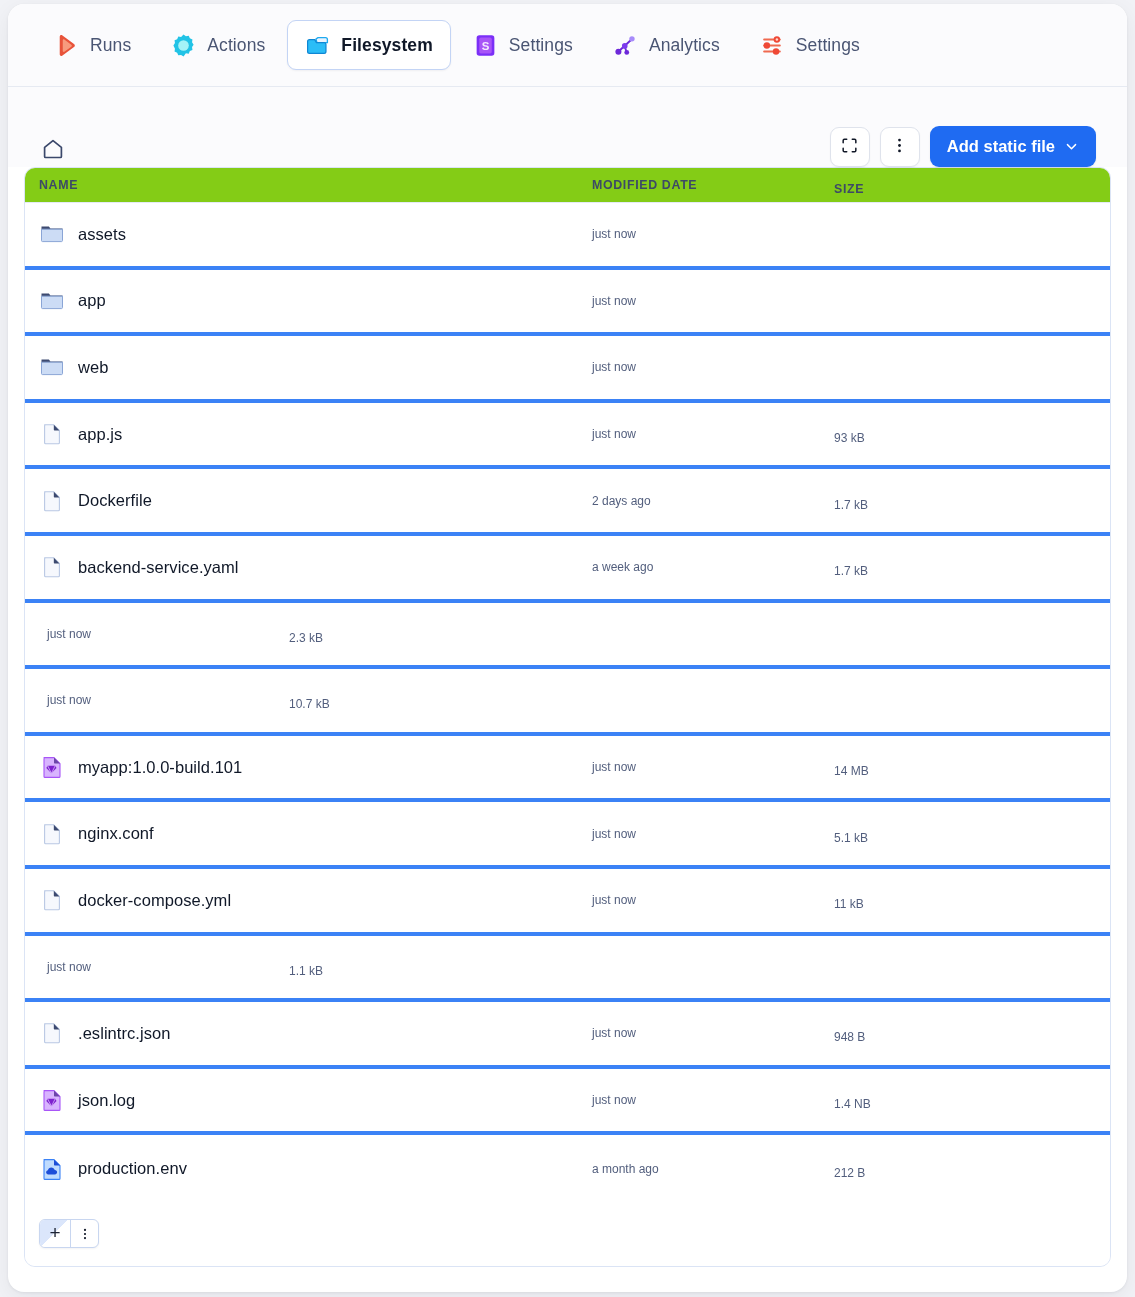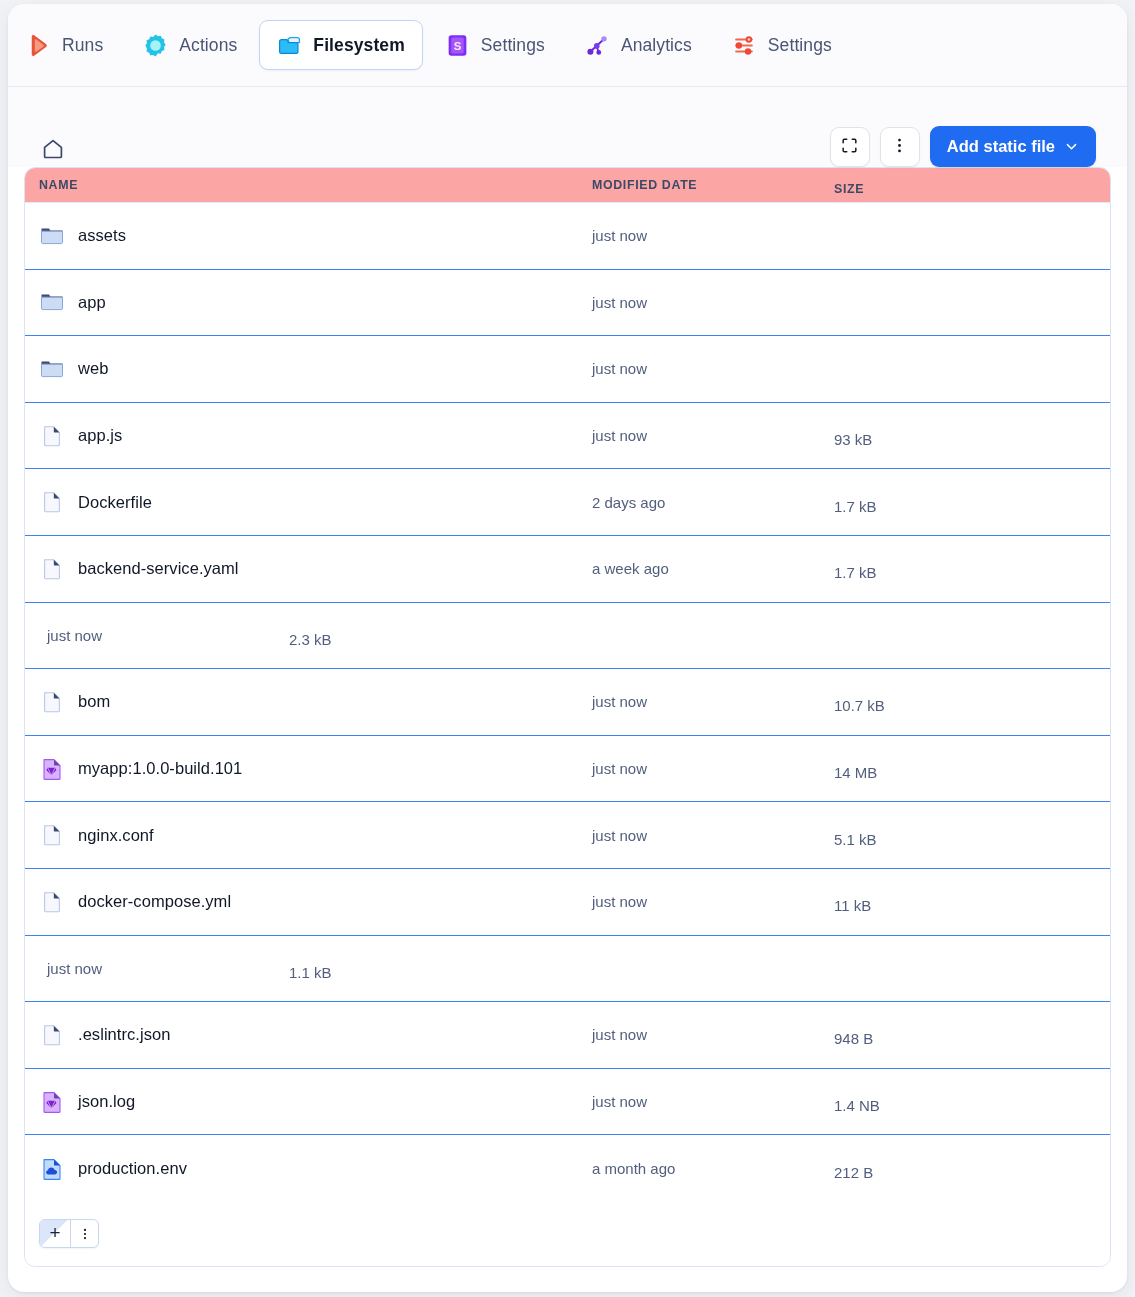--- a/index.html
+++ b/index.html
@@ -25,20 +25,21 @@
   }
 
   
   .tabbar {
     position: relative;
     height: 83px;
     background: #fbfbfd;
     border-bottom: 1px solid #e6eaf2;
     display: flex;
     align-items: center;
+    padding-left: 28px;
     gap: 4px;
   }
   .tab {
     display: flex;
     align-items: center;
     gap: 11px;
     height: 50px;
     padding: 0 17px;
     border-radius: 9px;
     border: 1px solid transparent;
@@ -108,48 +109,48 @@
     margin: 0 16px;
     background: #ffffff;
     border: 1px solid #dbe4f5;
     border-radius: 11px;
     overflow: hidden;
   }
   .row {
     display: flex;
     align-items: center;
     height: 66.6px;
-    border-bottom: 1px solid #3b82f6;
+    border-bottom: 4px solid #3b82f6;
     padding-left: 14px;
     background: #fff;
   }
   .row:last-child { border-bottom: 0; }
   .head-row {
     height: 35px;
     border-bottom: 1px solid #e4eaf6;
-    background: #fca5a5;
+    background: #84cc16;
   }
   .head-row .c-name,
   .head-row .c-date,
   .head-row .c-size {
     font-size: 12.4px;
     font-weight: 700;
     letter-spacing: .65px;
     color: #3d4a66;
   }
   .c-name { width: 545px; display: flex; align-items: center; gap: 13px; flex: 0 0 545px; }
   .c-date { width: 250px; flex: 0 0 250px; padding-left: 8px; }
   .c-size { flex: 1 1 auto; margin-top: 8px; }
   .fname {
     font-size: 16.5px;
     color: #101828;
     letter-spacing: .05px;
   }
   .cell-txt {
-    font-size: 15px;
+    font-size: 12px;
     color: #525e7d;
   }
   .row-icon { width: 26px; height: 26px; flex: 0 0 26px; display: block; }
 
   
   .footer-row {
     height: 64px;
     display: flex;
     align-items: center;
     padding-left: 14px;
@@ -370,27 +371,20 @@
             <span class="fname">backend-service.yaml</span>
           </div>
           <div class="c-date cell-txt">a week ago</div>
           <div class="c-size cell-txt">1.7 kB</div>
         </div>
         <div class="row">
           <div class="c-date cell-txt">just now</div>
           <div class="c-size cell-txt">2.3 kB</div>
         </div>
         <div class="row">
-          <div class="c-name">
-            <span class="row-icon"><svg viewBox="0 0 26 26" width="26" height="26">
-                <path d="M5.6 3.8h9.2l5.6 5.6v12.3c0 .6-.5 1-1 1H6.6c-.6 0-1-.4-1-1V4.8c0-.6.4-1 1-1z" fill="#f6f8fd" stroke="#b9c8e4" stroke-width="1.1" stroke-linejoin="round"></path>
-                <path d="M14.8 3.8l5.6 5.6h-4.6c-.6 0-1-.4-1-1z" fill="#3d4a70"></path>
-              </svg></span>
-            <span class="fname">bom</span>
-          </div>
           <div class="c-date cell-txt">just now</div>
           <div class="c-size cell-txt">10.7 kB</div>
         </div>
         <div class="row">
           <div class="c-name">
             <span class="row-icon"><svg viewBox="0 0 26 26" width="26" height="26">
                 <path d="M5 3.6h10l6 6v12.8c0 .6-.5 1-1 1H6c-.6 0-1-.4-1-1V4.6c0-.6.4-1 1-1z" fill="#d8b4fe" stroke="#a855f7" stroke-width="1.1" stroke-linejoin="round"></path>
                 <path d="M15 3.6l6 6h-5c-.6 0-1-.4-1-1z" fill="#6b46a8"></path>
                 <path d="M8.6 11.8h7.6l1.3 2.1-5.1 5.4-5.1-5.4z" fill="#7e22ce"></path>
                 <path d="M8.6 11.8l3.8 7.5 3.8-7.5" fill="none" stroke="#d8b4fe" stroke-width=".8"></path>

